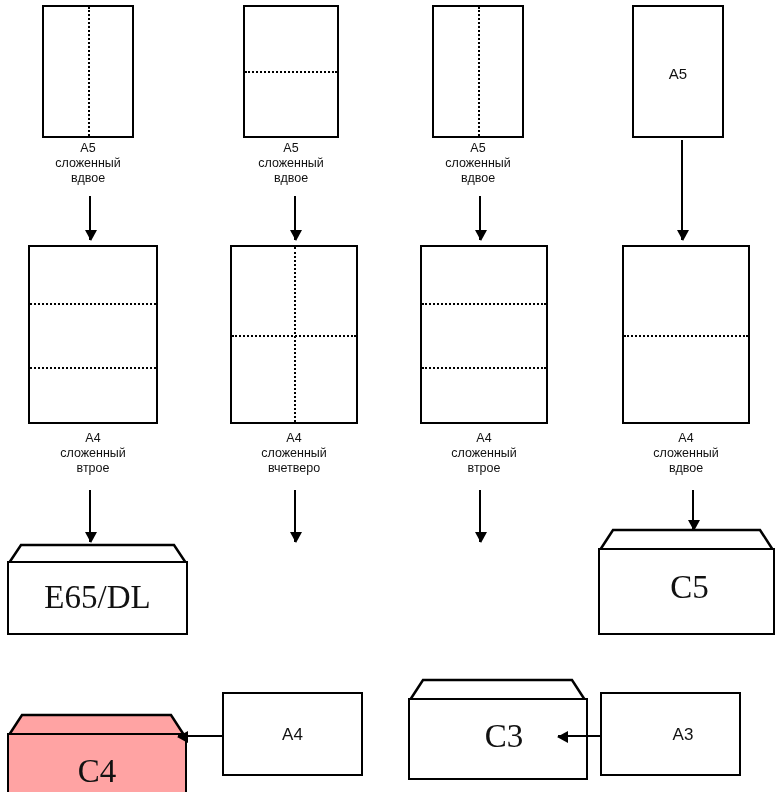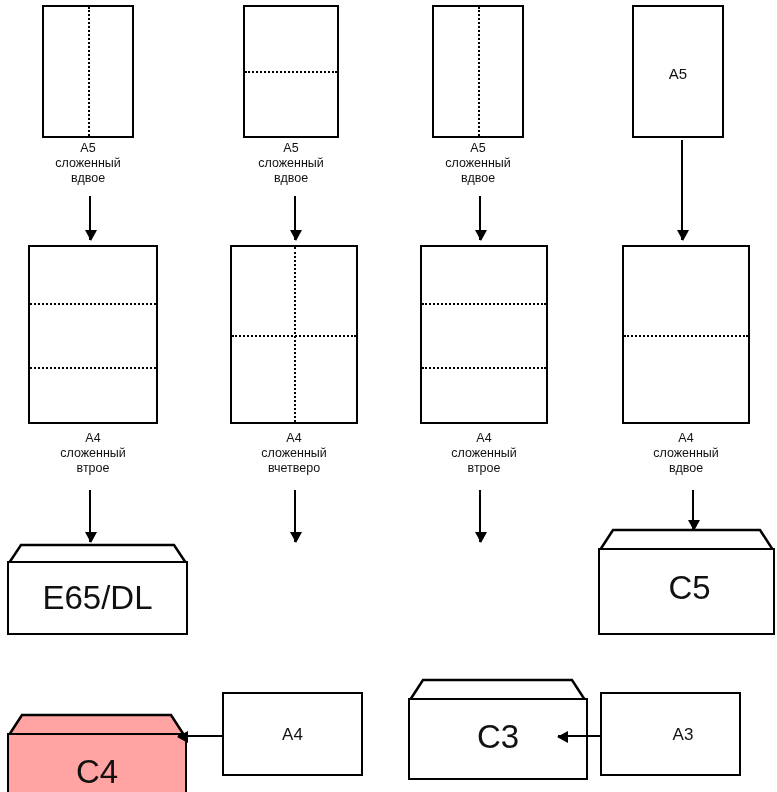--- a/index.html
+++ b/index.html
@@ -54,20 +54,21 @@
     text-align: center;
     font-size: 12.5px;
     line-height: 15px;
     color: #111111;
     white-space: pre-line;
   }
 
   
   .envelope {
     position: absolute;
+    font-family: Liberation Serif, serif;
   }
   .env-body {
     position: absolute;
     left: 0;
     box-sizing: border-box;
     border: 2px solid #000000;
     background: #ffffff;
   }
   .env-flap {
     position: absolute;
@@ -210,21 +211,21 @@
     <div class="env-body" style="top:20px; width:180px; height:82px; background:#ffa3a3;"></div>
     <div class="env-label" style="top:40px; font-size:33px;">C4</div>
   </div>
 
   <div class="arrow-h-left" style="left:178px; top:735px; width:44px;"></div>
 
   <div class="sheet" style="left:222px; top:692px; width:141px; height:84px;">
     <div class="inner-label" style="top:31px; font-size:17px;">A4</div>
   </div>
 
-  <div class="envelope" style="left:408px; top:678px; width:180px; height:102px;">
+  <div class="envelope" style="left:408px; top:678px; width:180px; height:102px;padding-left:12px;">
     <svg class="env-flap" width="180" height="24" viewBox="0 0 180 24">
       <polygon points="2,22 15,2 164,2 177,22" fill="#ffffff" stroke="#000000" stroke-width="2.5"></polygon>
     </svg>
     <div class="env-body" style="top:20px; width:180px; height:82px;"></div>
     <div class="env-label" style="top:40px; font-size:33px;">C3</div>
   </div>
 
   <div class="arrow-h-left" style="left:558px; top:735px; width:44px;"></div>
 
   <div class="sheet" style="left:600px; top:692px; width:141px; height:84px;">

